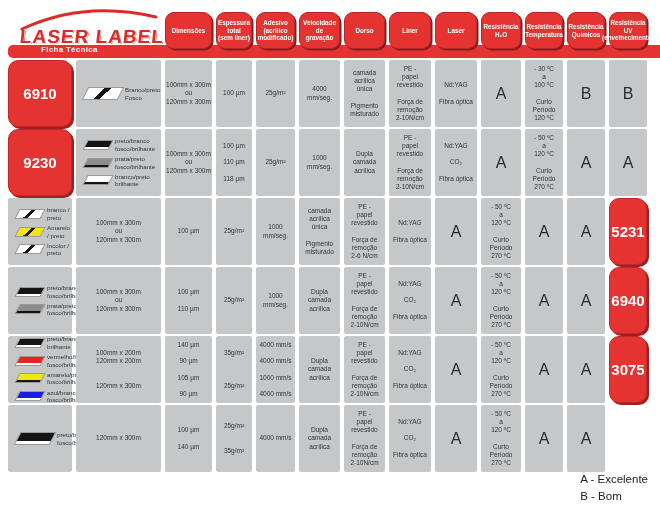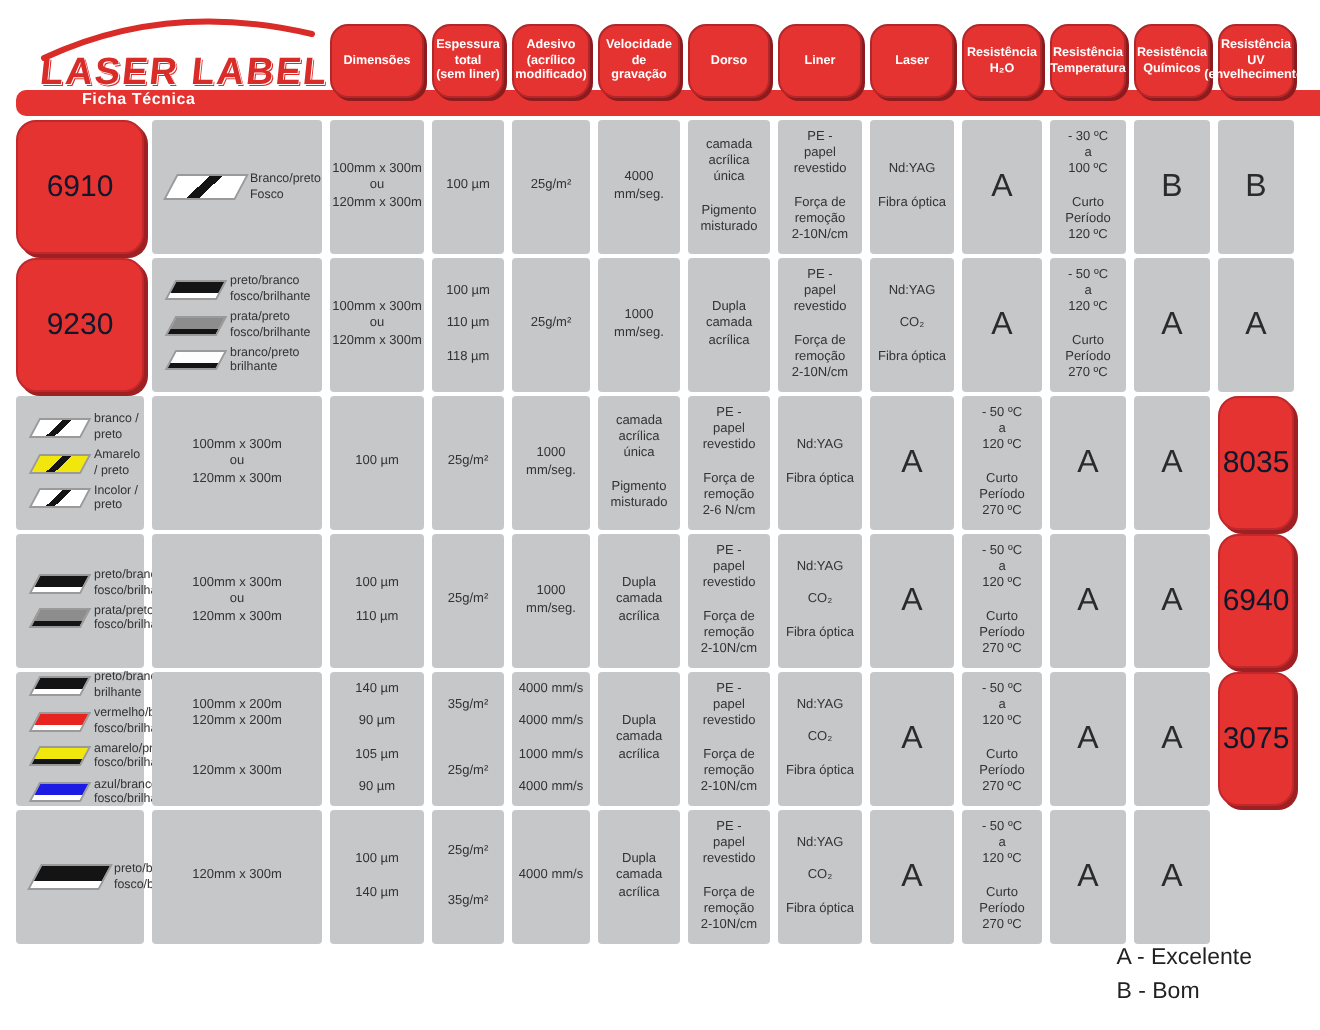--- a/index.html
+++ b/index.html
@@ -23,42 +23,42 @@
   .ficha-bar { position:absolute; left:8px; top:45px; right:0; height:13px; z-index:1;
     background:#e43330; border-radius:5px 0 0 5px; display:flex; 
     padding-left:33px; color:#fff; font-size:8px; font-weight:bold; letter-spacing:.3px; }
   .hbtn { z-index:2; height:37px; align-self:start; background:#e43330;
     border:1.5px solid #b2282a; box-shadow:1.5px 1.5px 0 #8d1a1c; border-radius:9px;
     color:#fff; font-weight:bold; font-size:6.3px; line-height:1.2; text-align:center;
     display:flex; align-items:center; justify-content:center; white-space:pre-line; padding:1px; cursor:pointer; }
 
   
   .code { background:#e43330; border:1px solid #c1272b; box-shadow:2px 2px 0 #9e2022;
-    border-radius:10px; color:#0f172a; font-size:15px; font-weight:normal;
+    border-radius:10px; color:#ffffff; font-size:15px; font-weight:bold;
     display:flex; align-items:center; justify-content:center; cursor:pointer; }
   .cell { background:#c6c7c9; border-radius:2px; color:#333; font-size:6.5px; line-height:1.25;
     display:flex; align-items:center; justify-content:center; text-align:center;
     white-space:pre-line; padding:2px 1px; }
   .grade { font-size:16px; color:#2b2b2b; }
   .desc { flex-direction:column; gap:3px; padding:3px 2px; }
   .variant { display:flex; align-items:center; width:100%; gap:4px; }
   .vlabel { flex:1; text-align:left; font-size:6.2px; line-height:1.2; white-space:pre-line; }
   .sw { width:26px; height:10px; margin-left:7px; flex-shrink:0;
     transform:skewX(-28deg); border:1px solid #9a9a9a; }
   .sw-big { width:36px; height:13px; }
   .sw-wk { background:linear-gradient(118deg,#fff 40%,#141414 40%,#141414 56%,#fff 56%); }
   .sw-yk { background:linear-gradient(118deg,#f2e70c 40%,#141414 40%,#141414 56%,#f2e70c 56%); }
   .sw-bw { background:linear-gradient(#141414 70%,#fff 70%); }
   .sw-gk { background:linear-gradient(#8d8d8d 70%,#141414 70%); }
   .sw-wb { background:linear-gradient(#fdfdfd 70%,#141414 70%); }
   .sw-rw { background:linear-gradient(#e82420 70%,#fff 70%); }
   .sw-yb { background:linear-gradient(#f2e70c 70%,#141414 70%); }
   .sw-lw { background:linear-gradient(#1b1be4 70%,#fff 70%); }
 
-  .legend { position:absolute; right:34px; bottom:10px; font-size:11.5px; color:#222; line-height:1.5; text-align:left; }
+  .legend { position:absolute; right:12px; bottom:10px; font-size:11.5px; color:#222; line-height:1.5; text-align:left; }
 </style>
 </head>
 <body>
 
 <div class="sheet">
 
   <div class="ficha-bar">
     <span>Ficha Técnica</span>
   </div>
 
@@ -221,21 +221,21 @@
     <div class="cell grade">A</div>
     <div class="cell">- 50 ºC
 a
 120 ºC
 
 Curto Período
 270 ºC</div>
     <div class="cell grade">A</div>
     <div class="cell grade">A</div>
 
-    <div class="code">8035</div>
+    <div class="code">5231</div>
     <div class="cell desc">
       <div class="variant">
         <span class="sw sw-bw"></span>
         <span class="vlabel">preto/branco
 fosco/brilhante</span>
       </div>
       <div class="variant">
         <span class="sw sw-gk"></span>
         <span class="vlabel">prata/preto
 fosco/brilhante</span>

